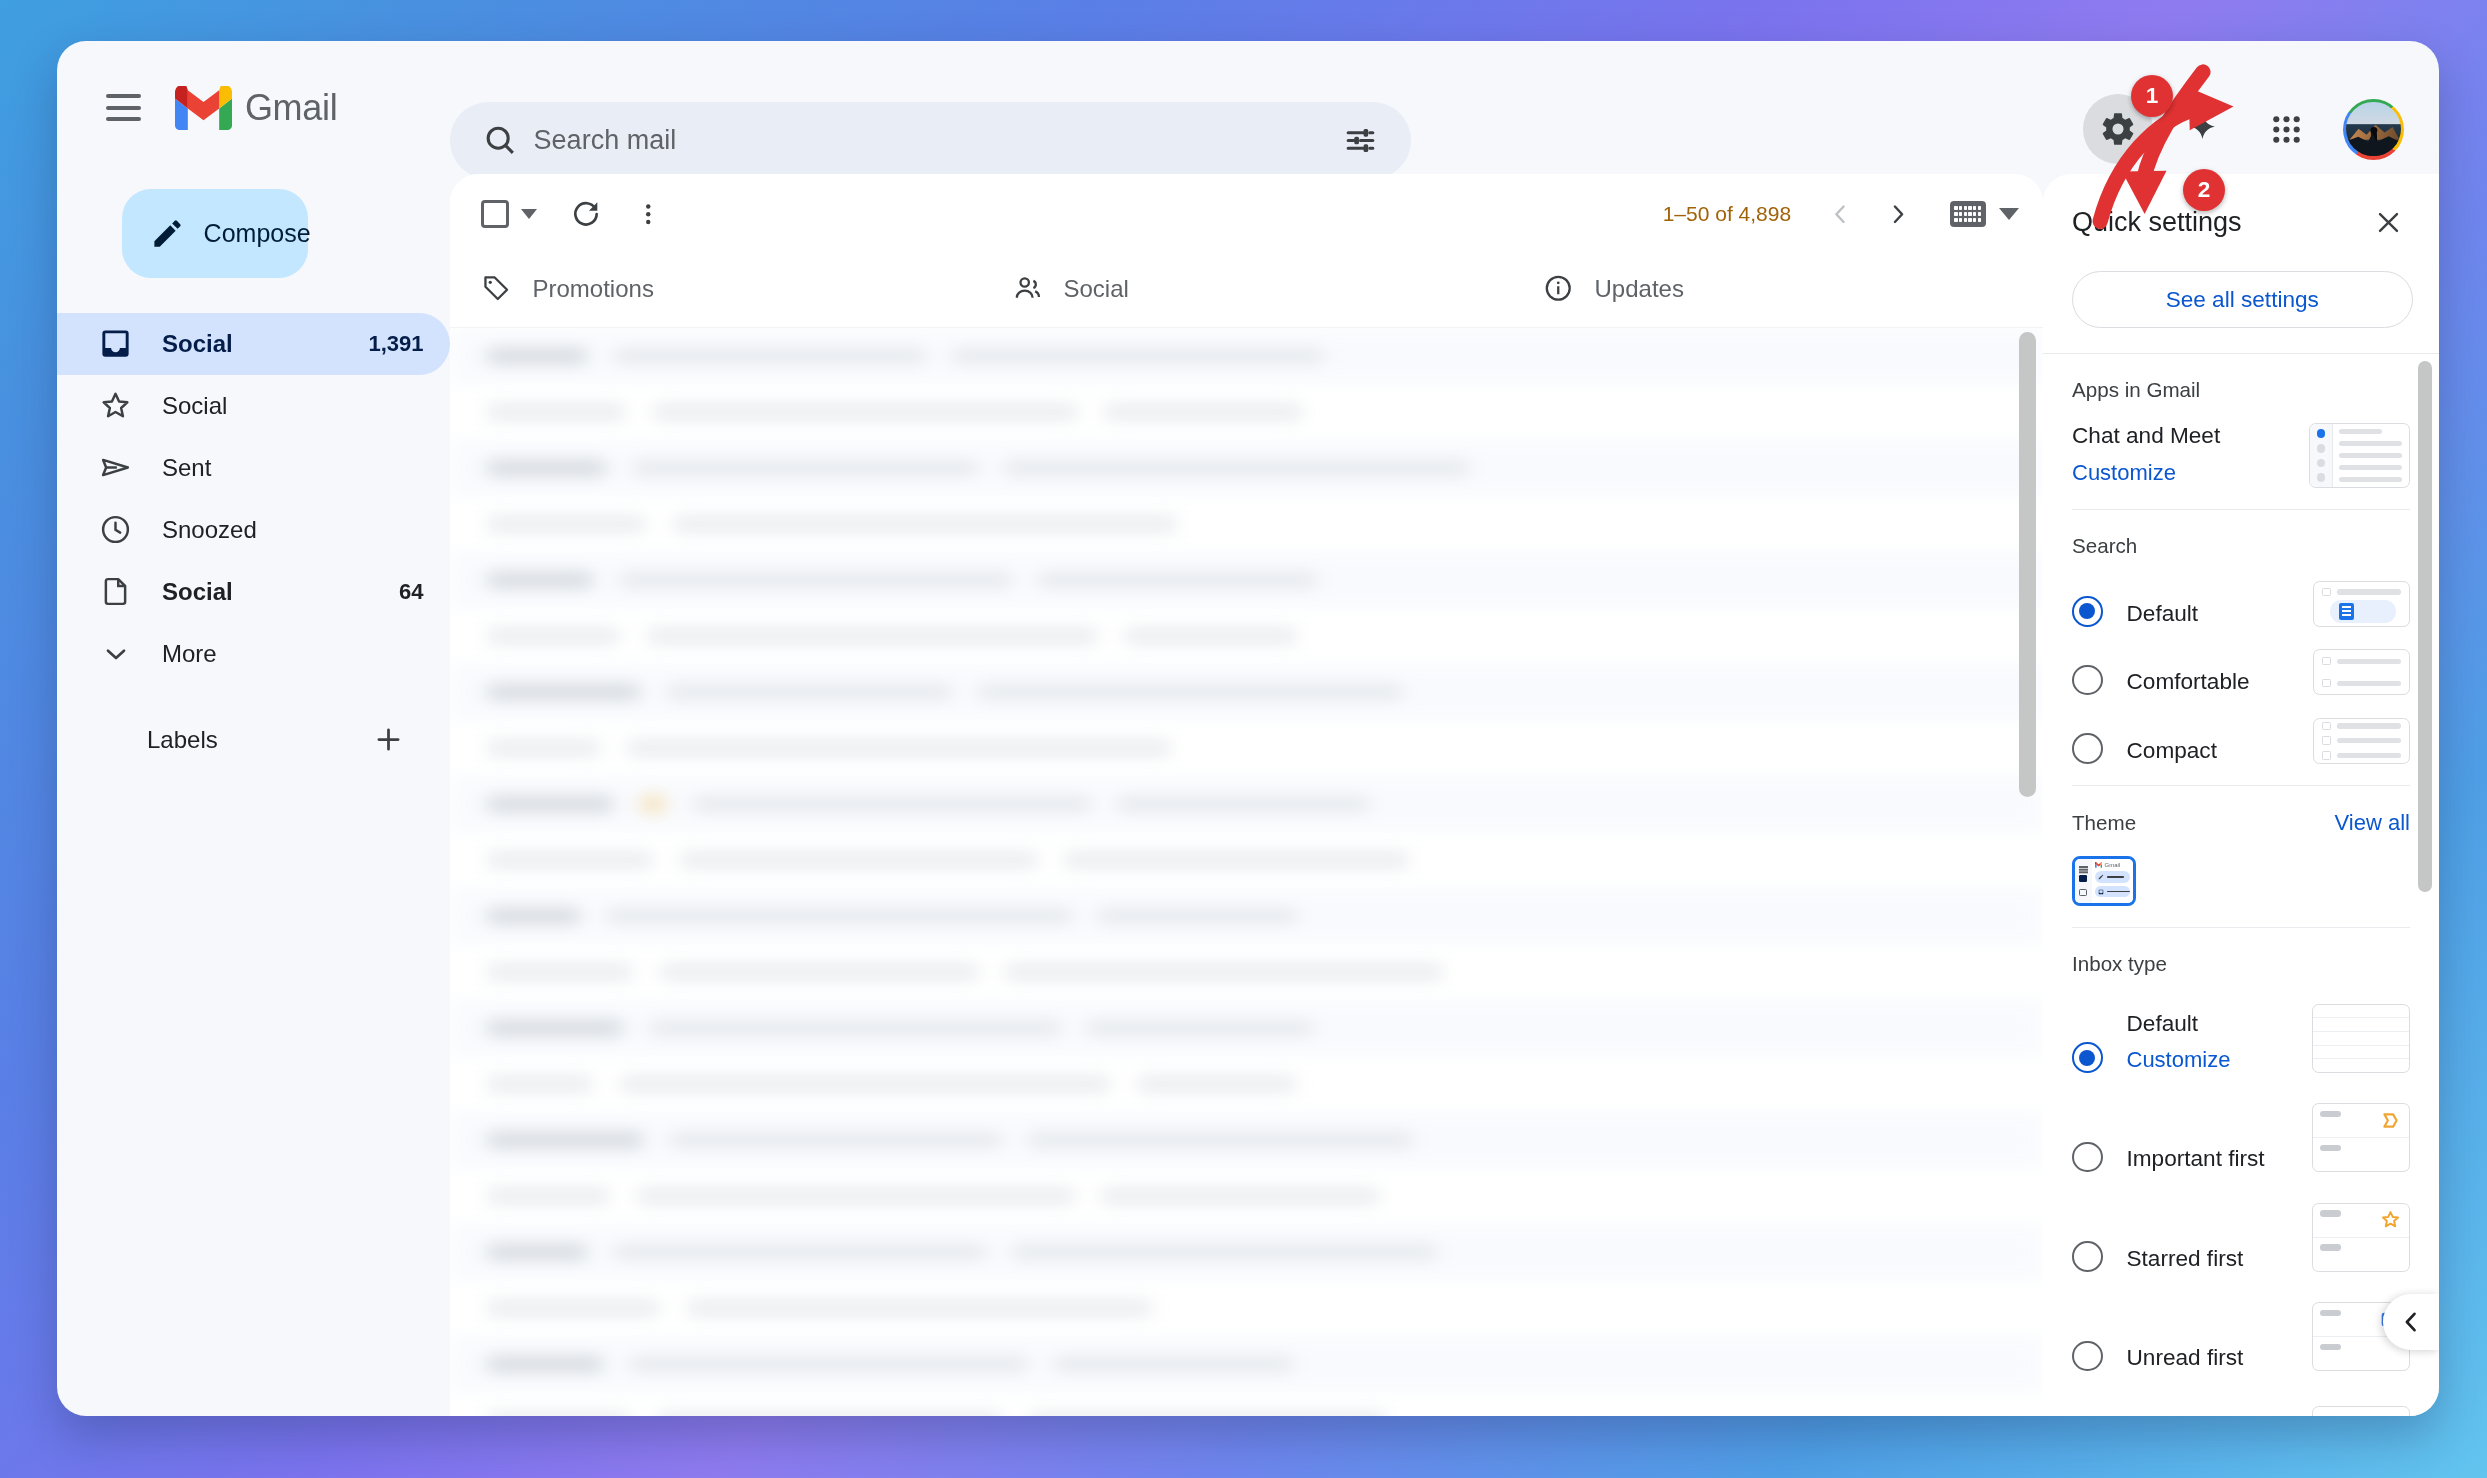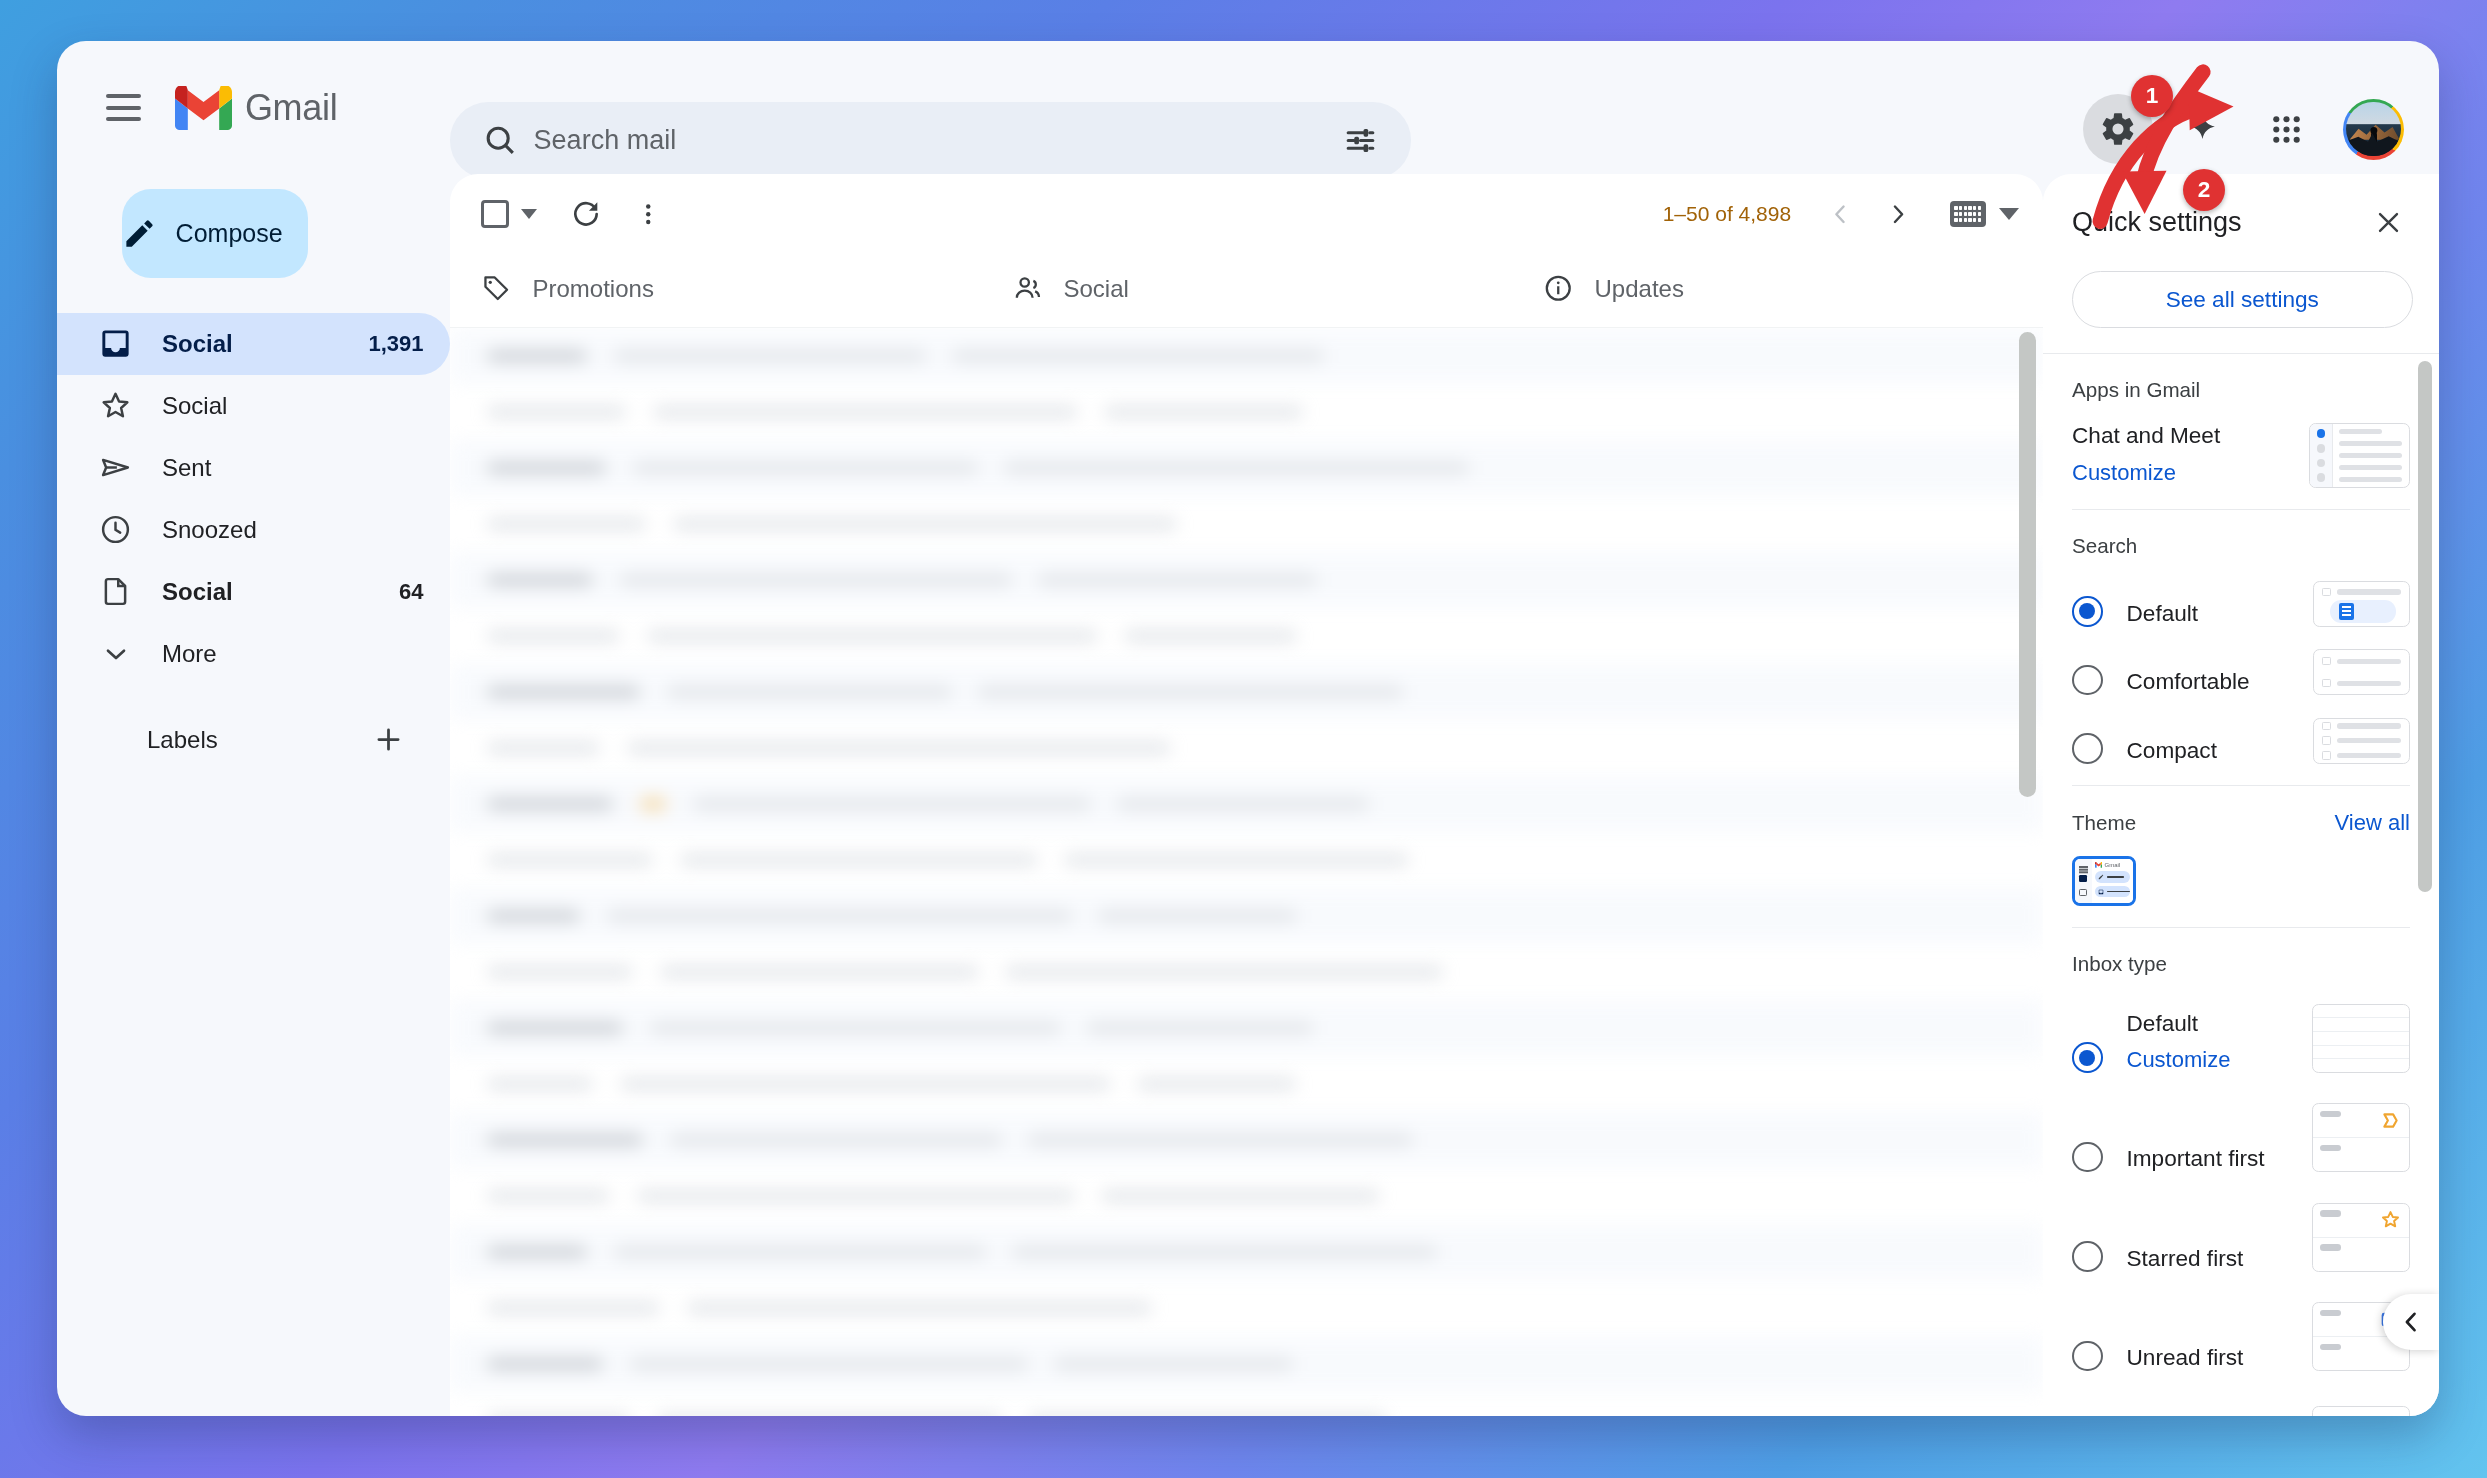--- a/index.html
+++ b/index.html
@@ -95,21 +95,21 @@
   .avatar-figure::before{
     content:""; position:absolute; left:50%; top:-5.3px; transform:translateX(-50%);
     width:7.3px;height:7.3px;border-radius:50%;background:#07090c;
   }
 
   
   #sidebar { position: absolute; left: 0; top: 133px; width: 393px; bottom: 0; }
   #compose-btn {
     margin: 14.6px 0 0 65px; width: 186px; height: 89px;
     background: #c2e7ff; border: 0; border-radius: 29px;
-    display: flex; align-items: center; gap: 18.6px; 
+    display: flex; align-items: center; gap: 18.6px; padding-left: 28px;
     cursor: pointer; font-family: inherit;
   }
   #compose-btn .lbl { font-size: 25px; color: #001d35; }
   .pencil { width: 35px; height: 35px; flex: 0 0 auto; }
 
   .navlist { margin-top: 35px; }
   .navitem {
     display: flex; align-items: center; height: 62px;
     padding-left: 41px; padding-right: 26.5px;
     border-radius: 0 32px 32px 0; cursor: pointer; position: relative;

